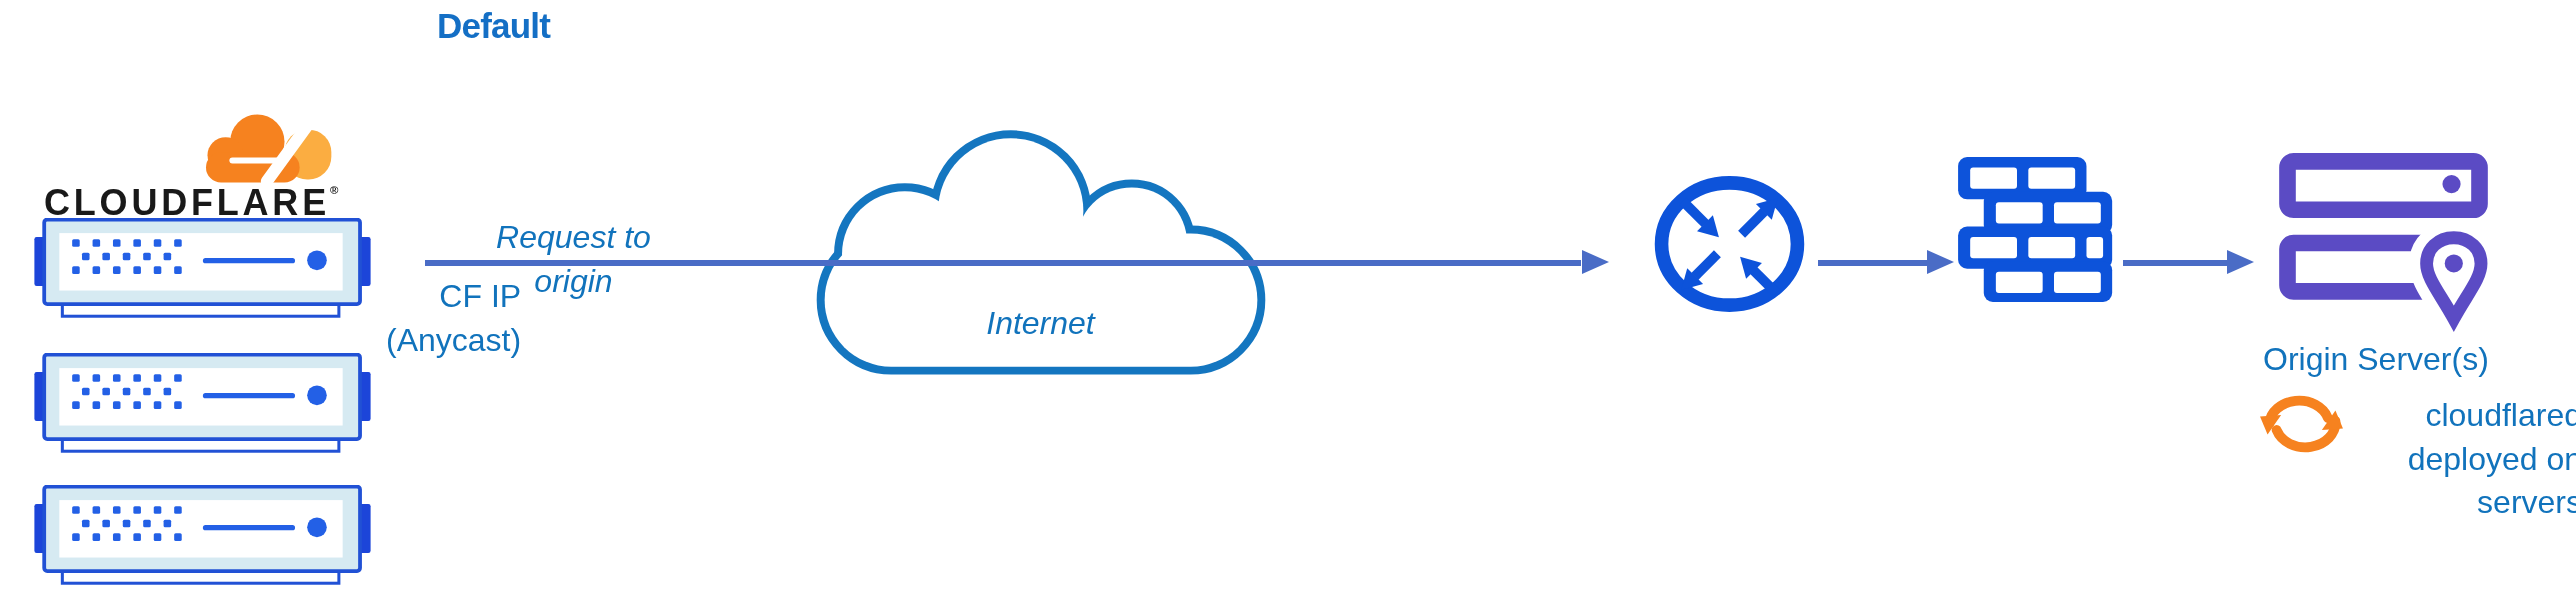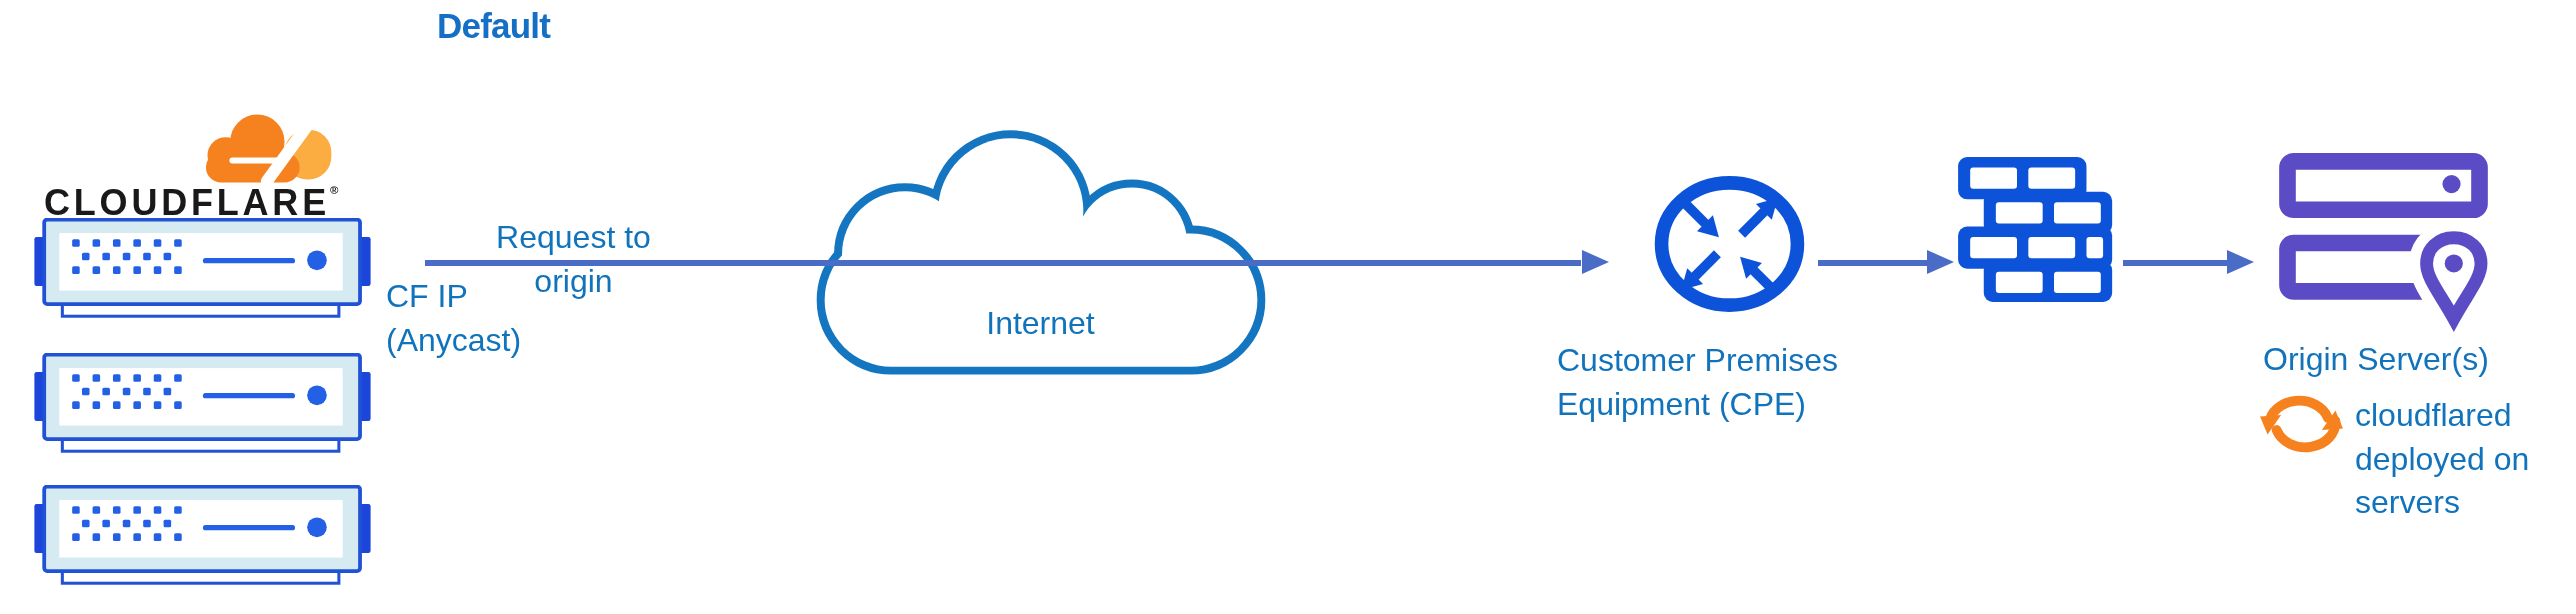--- a/index.html
+++ b/index.html
@@ -5,22 +5,22 @@
   :root{
     --title_blue:#146FC5; --label_blue:#1173BC; --arrow_blue:#4A6CC6;
     --icon_blue:#0D53DA; --server_border:#2151D5; --server_tab:#1C45D9;
     --server_fill:#D6EAF2; --server_detail:#2360E6; --cloud_stroke:#1476C0;
     --purple:#5B4BC4; --orange:#F6821F; --orange_light:#FBAD41; --wordmark_dark:#191919;
   }
   html,body{margin:0;padding:0;background:#fff;}
   .canvas{position:relative;width:2576px;height:614px;background:#fff;overflow:hidden;
           font-family:"Liberation Sans","DejaVu Sans",sans-serif;}
   .label{position:absolute;font-size:32px;line-height:1.36;color:var(--label_blue);
-         white-space:pre-line;}
-  .center{text-align:center;}
+         white-space:pre-line;text-align:right;}
+  .center{text-align:center;font-style:italic;}
   .title{position:absolute;left:437px;top:6px;font-size:35px;font-weight:600;
          color:var(--title_blue);letter-spacing:-0.8px;}
   .wordmark{position:absolute;left:44px;top:182px;width:310px;font-size:36px;font-weight:700;
             letter-spacing:3.8px;color:var(--wordmark_dark);white-space:nowrap;}
   .wordmark sup{font-size:11.4px;letter-spacing:0;vertical-align:21px;}
   .shaft{position:absolute;height:6px;background:var(--arrow_blue);}
   .head{position:absolute;width:0;height:0;border-top:12px solid transparent;
         border-bottom:12px solid transparent;border-left:27px solid var(--arrow_blue);}
   svg{position:absolute;display:block;}
   .tab{fill:var(--server_tab);}
@@ -178,22 +178,20 @@
       <line class="cpe-arm" x1="38" y1="34" x2="68" y2="64"></line>
       <polygon class="cpe-tip" points="86,82 78,53 57,74"></polygon>
       <line class="cpe-arm" x1="116" y1="78" x2="146" y2="48"></line>
       <polygon class="cpe-tip" points="164,30 156,59 135,38"></polygon>
       <line class="cpe-arm" x1="84" y1="104" x2="54" y2="134"></line>
       <polygon class="cpe-tip" points="36,152 65,144 44,123"></polygon>
       <line class="cpe-arm" x1="162" y1="156" x2="132" y2="126"></line>
       <polygon class="cpe-tip" points="114,108 143,116 122,137"></polygon>
     </g>
   </svg>
-  <div class="label" style="left:1557px;top:339px">Customer Premises
-Equipment (CPE)</div>
 
   <div>
     <div class="shaft" style="left:1818px;top:260px;width:110px"></div>
     <div class="head" style="left:1927px;top:250px"></div>
   </div>
 
   <svg style="left:1958px;top:157px" width="155" height="145" viewBox="0 0 205 192">
     <g class="fw">
       <rect x="0" y="0" width="170" height="56" rx="12"></rect>
       <rect x="34" y="46" width="170" height="56" rx="12"></rect>

